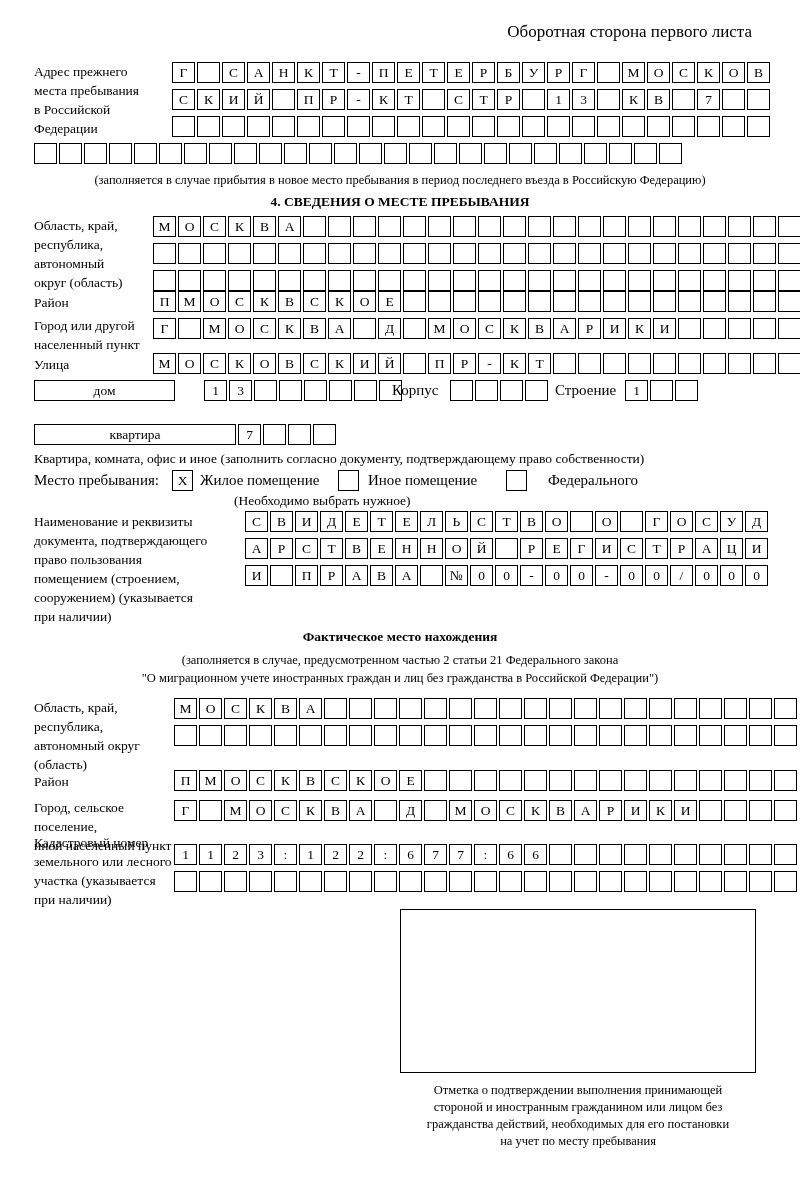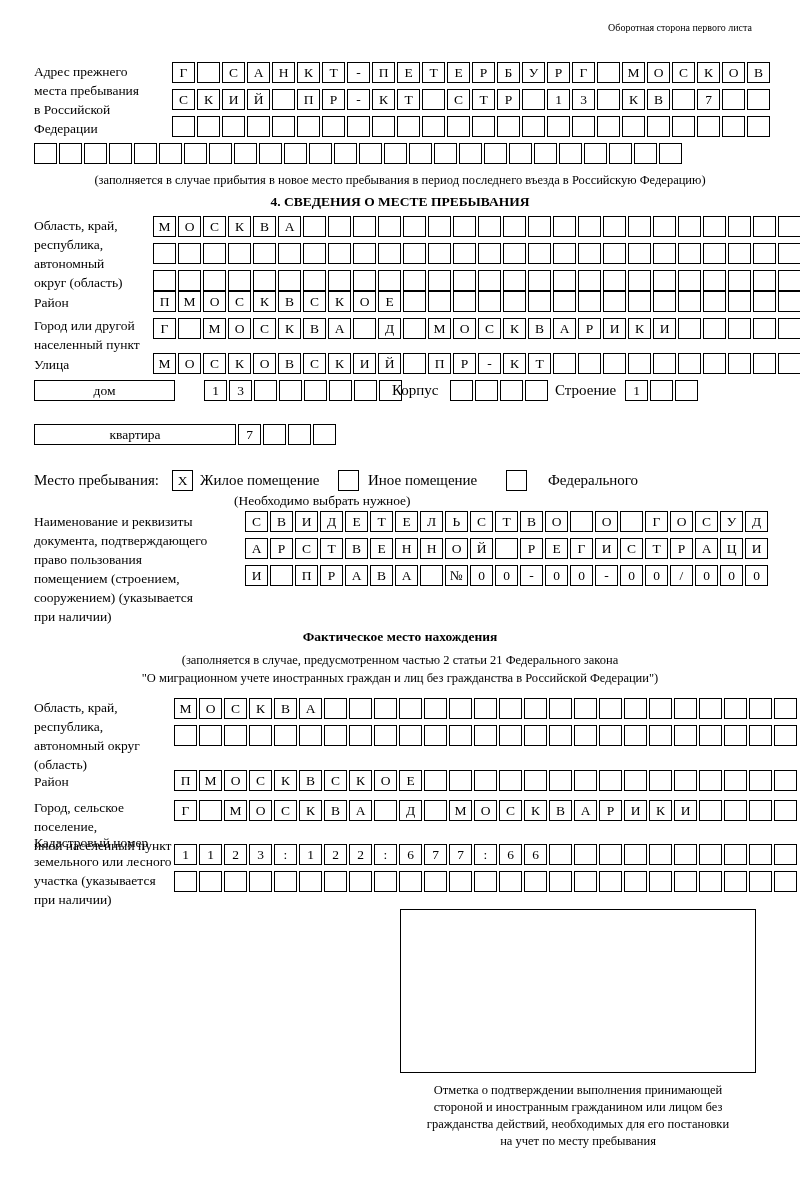--- a/index.html
+++ b/index.html
@@ -18,21 +18,21 @@
   .page {
     position: relative;
     width: 800px;
     height: 1180px;
     box-sizing: border-box;
   }
   .hdr-right {
     position: absolute;
     top: 22px;
     right: 48px;
-    font-size: 10px;
+    font-size: 17px;
   }
   .label {
     position: absolute;
     font-size: 13.5px;
     line-height: 19px;
     white-space: pre-line;
   }
   .center-note {
     position: absolute;
     text-align: center;
@@ -443,20 +443,21 @@
 
 
   <div class="wide-box" style="position:absolute; left:34px; top:424px; width:202px;">квартира</div>
   <div class="boxrow" style="left:238px; top:424px;">
     <div class="cell">7</div>
     <div class="cell"></div>
     <div class="cell"></div>
     <div class="cell"></div>
   </div>
 
+  <div class="label" style="left:34px; top:449px;">Квартира, комната, офис и иное (заполнить согласно документу, подтверждающему право собственности)</div>
 
   <div class="inline-label" style="left:34px; top:470px;">Место пребывания:</div>
   <div class="chk" style="position:absolute; left:172px; top:470px;">X</div>
   <div class="inline-label" style="left:200px; top:470px;">Жилое помещение</div>
   <div class="chk" style="position:absolute; left:338px; top:470px;"></div>
   <div class="inline-label" style="left:368px; top:470px;">Иное помещение</div>
   <div class="chk" style="position:absolute; left:506px; top:470px;"></div>
   <div class="inline-label" style="left:548px; top:470px;">Федерального</div>
   <div class="label" style="left:234px; top:491px;">(Необходимо выбрать нужное)</div>
 

